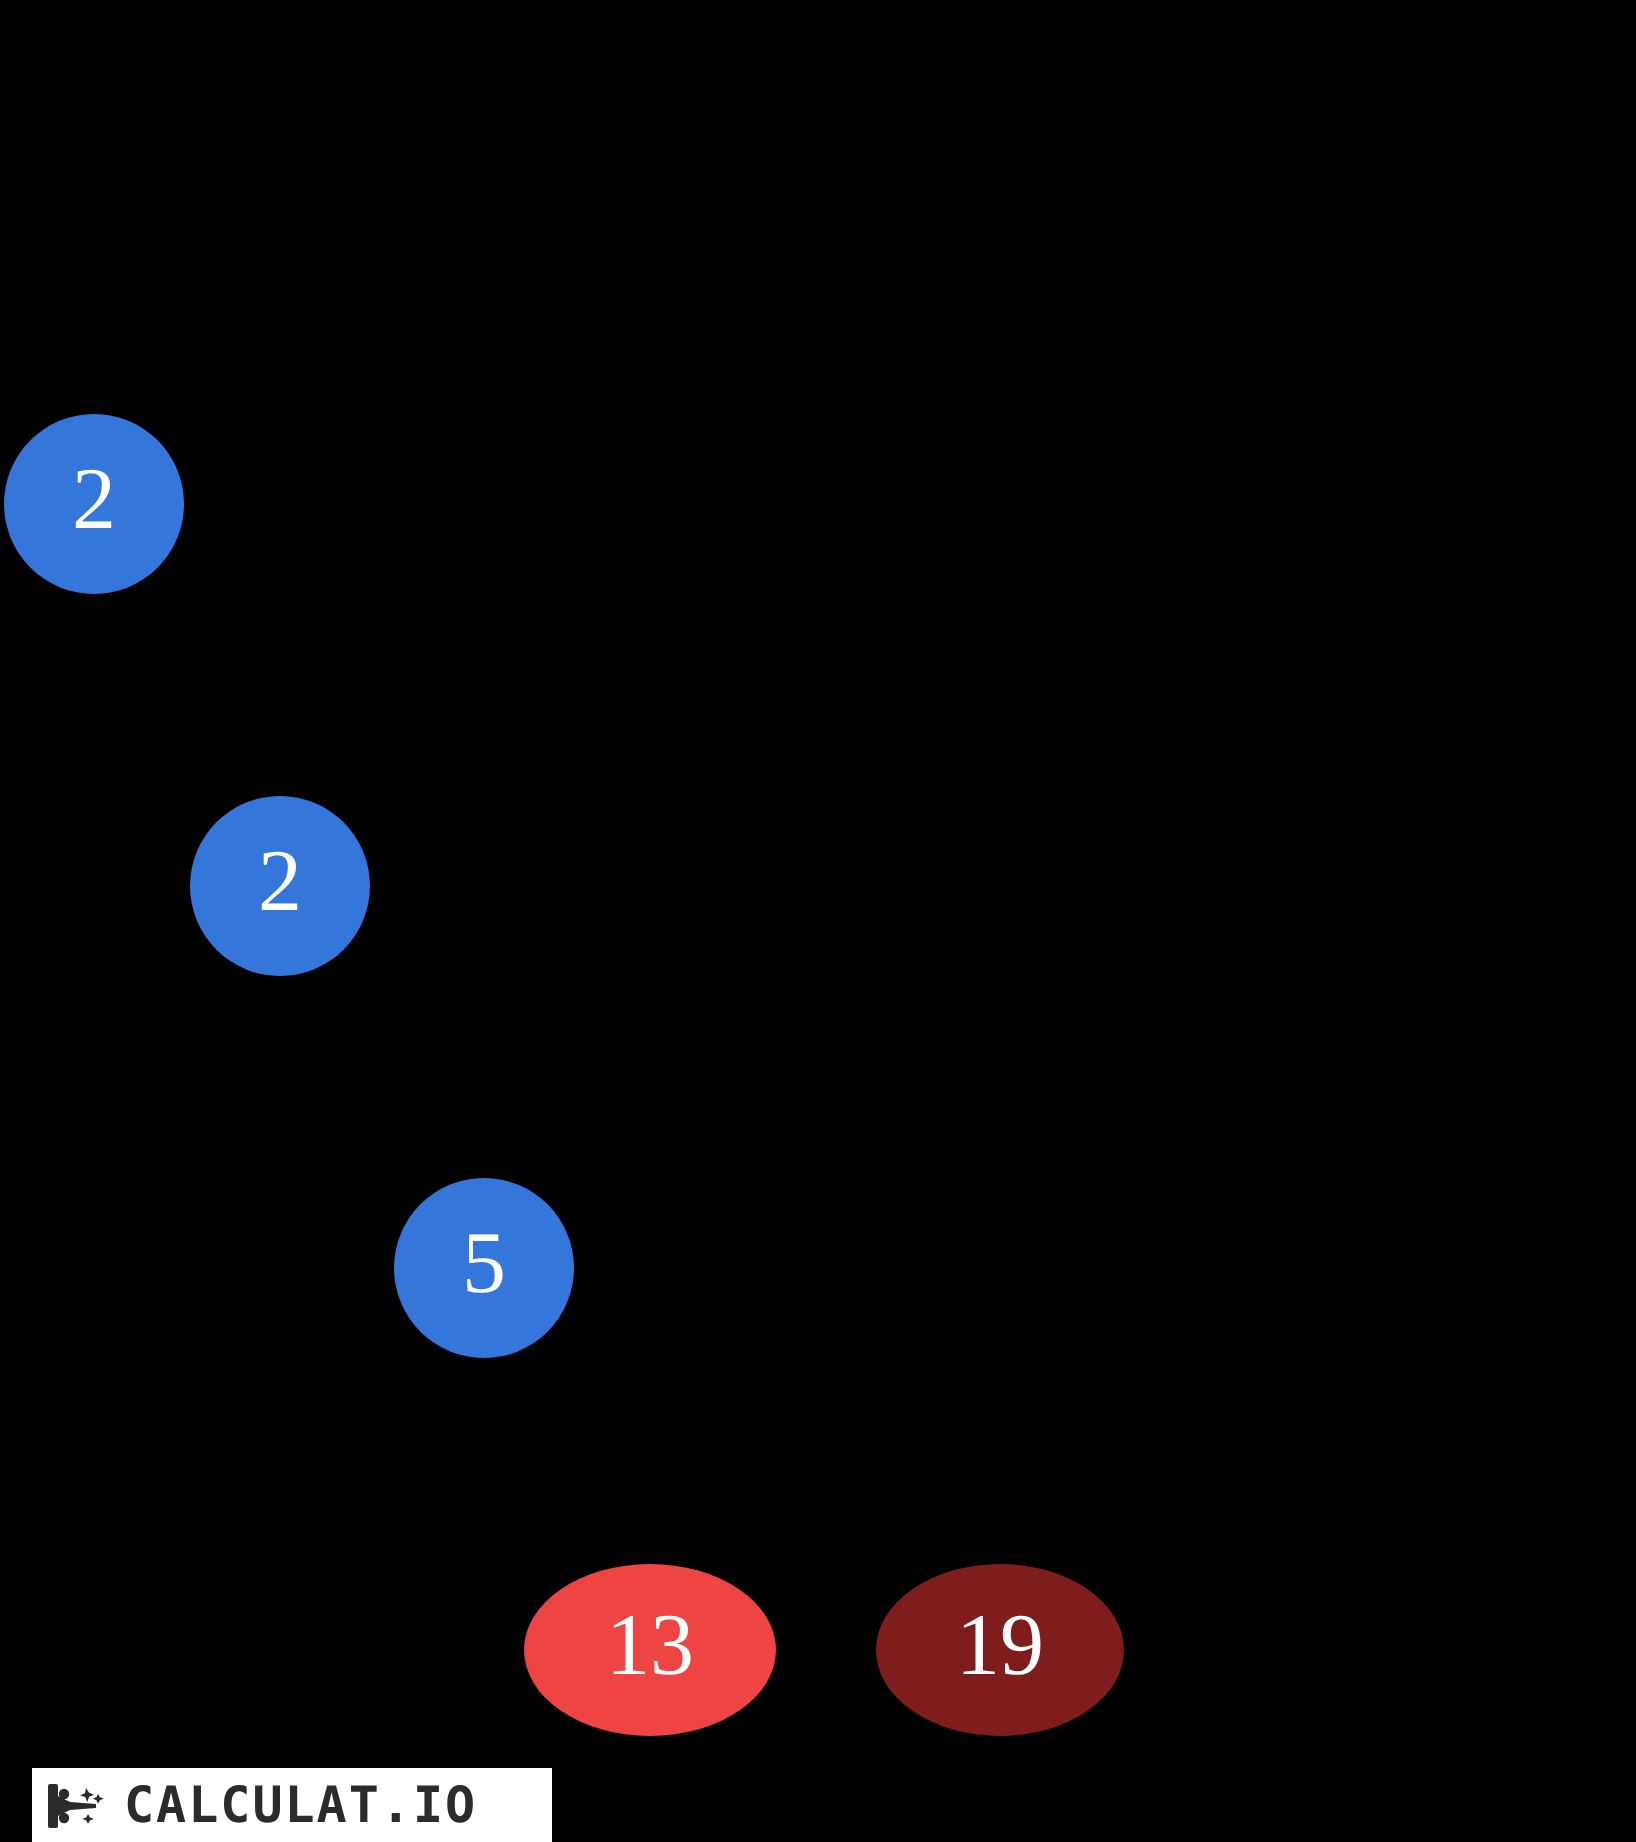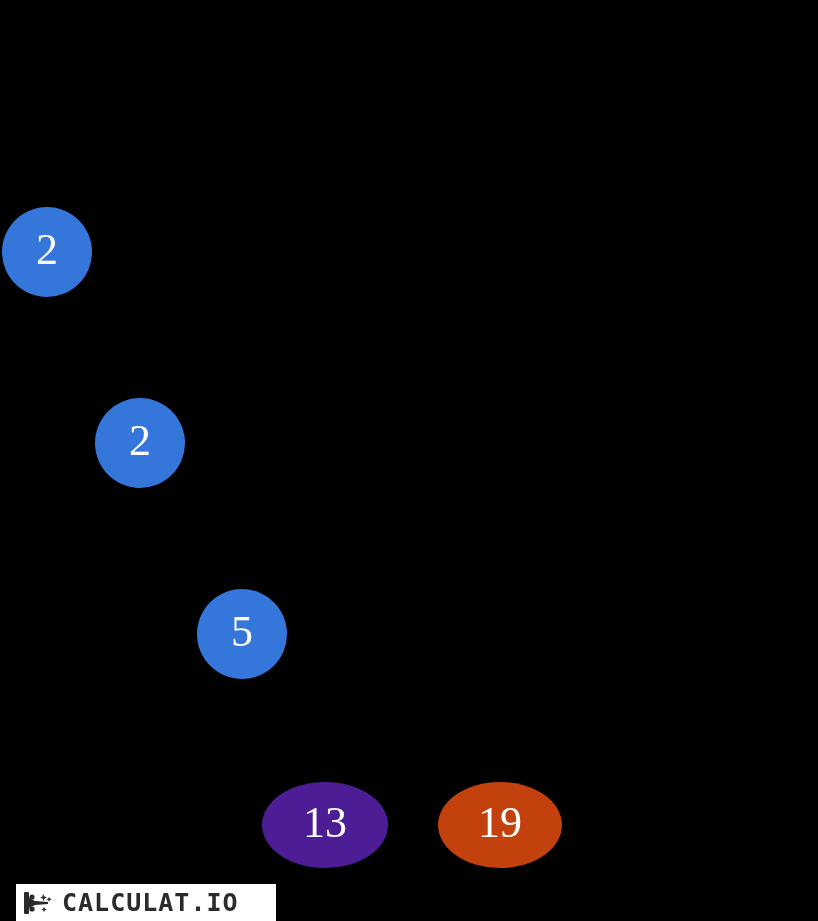--- a/index.html
+++ b/index.html
@@ -74,24 +74,24 @@
   <div id="nodes-layer">
       <div class="node" style="left: 2px; top: 207px; width: 90px; height: 90px; font-size: 44px; background: rgb(53, 118, 219); color: rgb(255, 255, 255);">
         <span class="node-label">2</span>
       </div>
       <div class="node" style="left: 95px; top: 398px; width: 90px; height: 90px; font-size: 44px; background: rgb(53, 118, 219); color: rgb(255, 255, 255);">
         <span class="node-label">2</span>
       </div>
       <div class="node" style="left: 197px; top: 589px; width: 90px; height: 90px; font-size: 44px; background: rgb(53, 118, 219); color: rgb(255, 255, 255);">
         <span class="node-label">5</span>
       </div>
-      <div class="node" style="left: 262px; top: 782px; width: 126px; height: 86px; font-size: 44px; background: #4c1d95; color: rgb(255, 255, 255);">
+      <div class="node" style="left: 262px; top: 782px; width: 126px; height: 86px; font-size: 44px; background: #ef4444; color: rgb(255, 255, 255);">
         <span class="node-label">13</span>
       </div>
-      <div class="node" style="left: 438px; top: 782px; width: 124px; height: 86px; font-size: 44px; background: #c2410c; color: rgb(255, 255, 255);">
+      <div class="node" style="left: 438px; top: 782px; width: 124px; height: 86px; font-size: 44px; background: #7f1d1d; color: rgb(255, 255, 255);">
         <span class="node-label">19</span>
       </div>
     </div>
 
   <div id="watermark" style="background: rgb(255, 255, 255);">
     <svg class="wm-icon" viewBox="0 0 34 26" aria-hidden="true">
       <rect x="2" y="2" width="5" height="22" rx="1" fill="#2B2B2B"></rect>
       <path d="M7 8 L13 11 L26 12 L26 14 L13 15 L7 18 Z" fill="#2B2B2B"></path>
       <circle cx="10" cy="7" r="2.6" fill="#2B2B2B"></circle>
       <circle cx="10" cy="19" r="2.6" fill="#2B2B2B"></circle>

